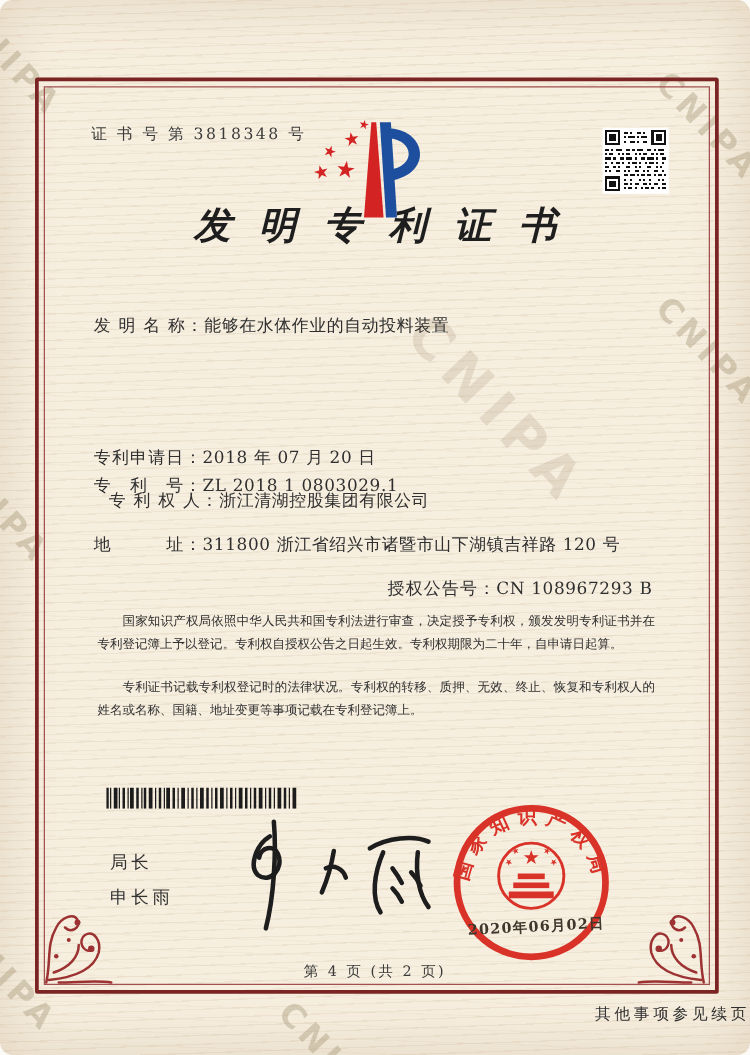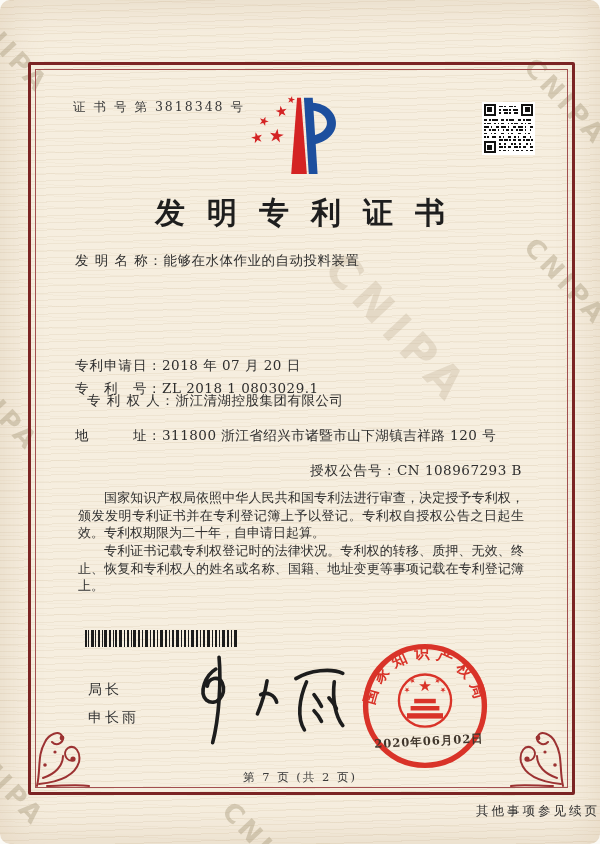--- a/index.html
+++ b/index.html
@@ -17,27 +17,27 @@
     border:3px solid #7b2424;box-sizing:border-box;border-radius:2px;}
   .frame-inner{position:absolute;left:35px;top:69px;width:533px;height:719px;
     border:1px solid #a25050;box-sizing:border-box;}
   .wm{position:absolute;font-family:"DejaVu Sans","Liberation Sans",sans-serif;
     font-weight:bold;color:rgba(168,152,122,0.42);letter-spacing:4px;
     transform:rotate(47deg);transform-origin:left top;font-size:26px;user-select:none;}
   .wm.big{font-size:44px;color:rgba(185,170,142,0.30);letter-spacing:8px;}
   .cert-no{position:absolute;left:73px;top:99px;font-size:12.5px;letter-spacing:2px;color:#3a3a3a;}
   .logo{position:absolute;left:247px;top:90px;width:106px;height:88px;}
   .qr{position:absolute;left:482px;top:102px;width:49px;height:49px;background:#fff;padding:2px;}
-  .title{position:absolute;left:0;top:193px;width:100%;text-align:center;
-    font-size:30px;font-weight:bold;letter-spacing:22px;text-indent:22px;color:#1e1e1e;}
+  .title{position:absolute;left:0;top:160px;width:100%;text-align:center;
+    font-size:30px;font-weight:bold;letter-spacing:22px;text-indent:22px;color:#1e1e1e;font-style:italic;}
   .field-row{position:absolute;left:75px;font-size:13.5px;white-space:nowrap;color:#2e2e2e;}
   .field-label{letter-spacing:1px;}
   .field-value{letter-spacing:0.5px;}
   .grant-no{position:absolute;left:310px;}
-  .para{position:absolute;left:78px;width:446px;font-size:13px;line-height:17.6px;
+  .para{position:absolute;left:78px;width:446px;font-size:10px;line-height:17.6px;
     text-align:justify;text-indent:2em;color:#303030;}
   .barcode{position:absolute;left:85px;top:630px;width:153px;height:17px;}
   .signer-title{position:absolute;left:88px;top:681px;font-size:14px;letter-spacing:3px;color:#333;}
   .signer-name{position:absolute;left:88px;top:709px;font-size:14px;letter-spacing:3px;color:#333;text-align:center;}
   .signature{position:absolute;left:175px;top:652px;width:182px;height:96px;}
   .seal{position:absolute;left:362px;top:643px;width:126px;height:126px;opacity:0.94;}
   .seal-date{position:absolute;left:366px;top:734px;width:126px;text-align:center;
     font-size:11.5px;font-weight:bold;color:#40362c;letter-spacing:1px;transform:rotate(-3deg);}
   .page-info{position:absolute;left:0;top:770px;width:100%;text-align:center;
     font-size:11.5px;letter-spacing:2px;color:#3a3a3a;}
@@ -246,16 +246,16 @@
         <use href="#sstar" transform="translate(50,52) scale(3.2) rotate(-35)"></use>
         <use href="#sstar" transform="translate(90,52) scale(3.2) rotate(35)"></use>
         <rect x="58" y="62" width="24" height="5"></rect>
         <rect x="54" y="70" width="32" height="5"></rect>
         <rect x="50" y="78" width="40" height="6"></rect>
       </g>
     </g>
   </svg>
   <div class="seal-date">2020年06月02日</div>
 
-  <div class="page-info">第 7 页 (共 2 页)</div>
+  <div class="page-info">第 4 页 (共 2 页)</div>
   <div class="cont-note">其他事项参见续页</div>
 
 </div>
 
 </body></html>

